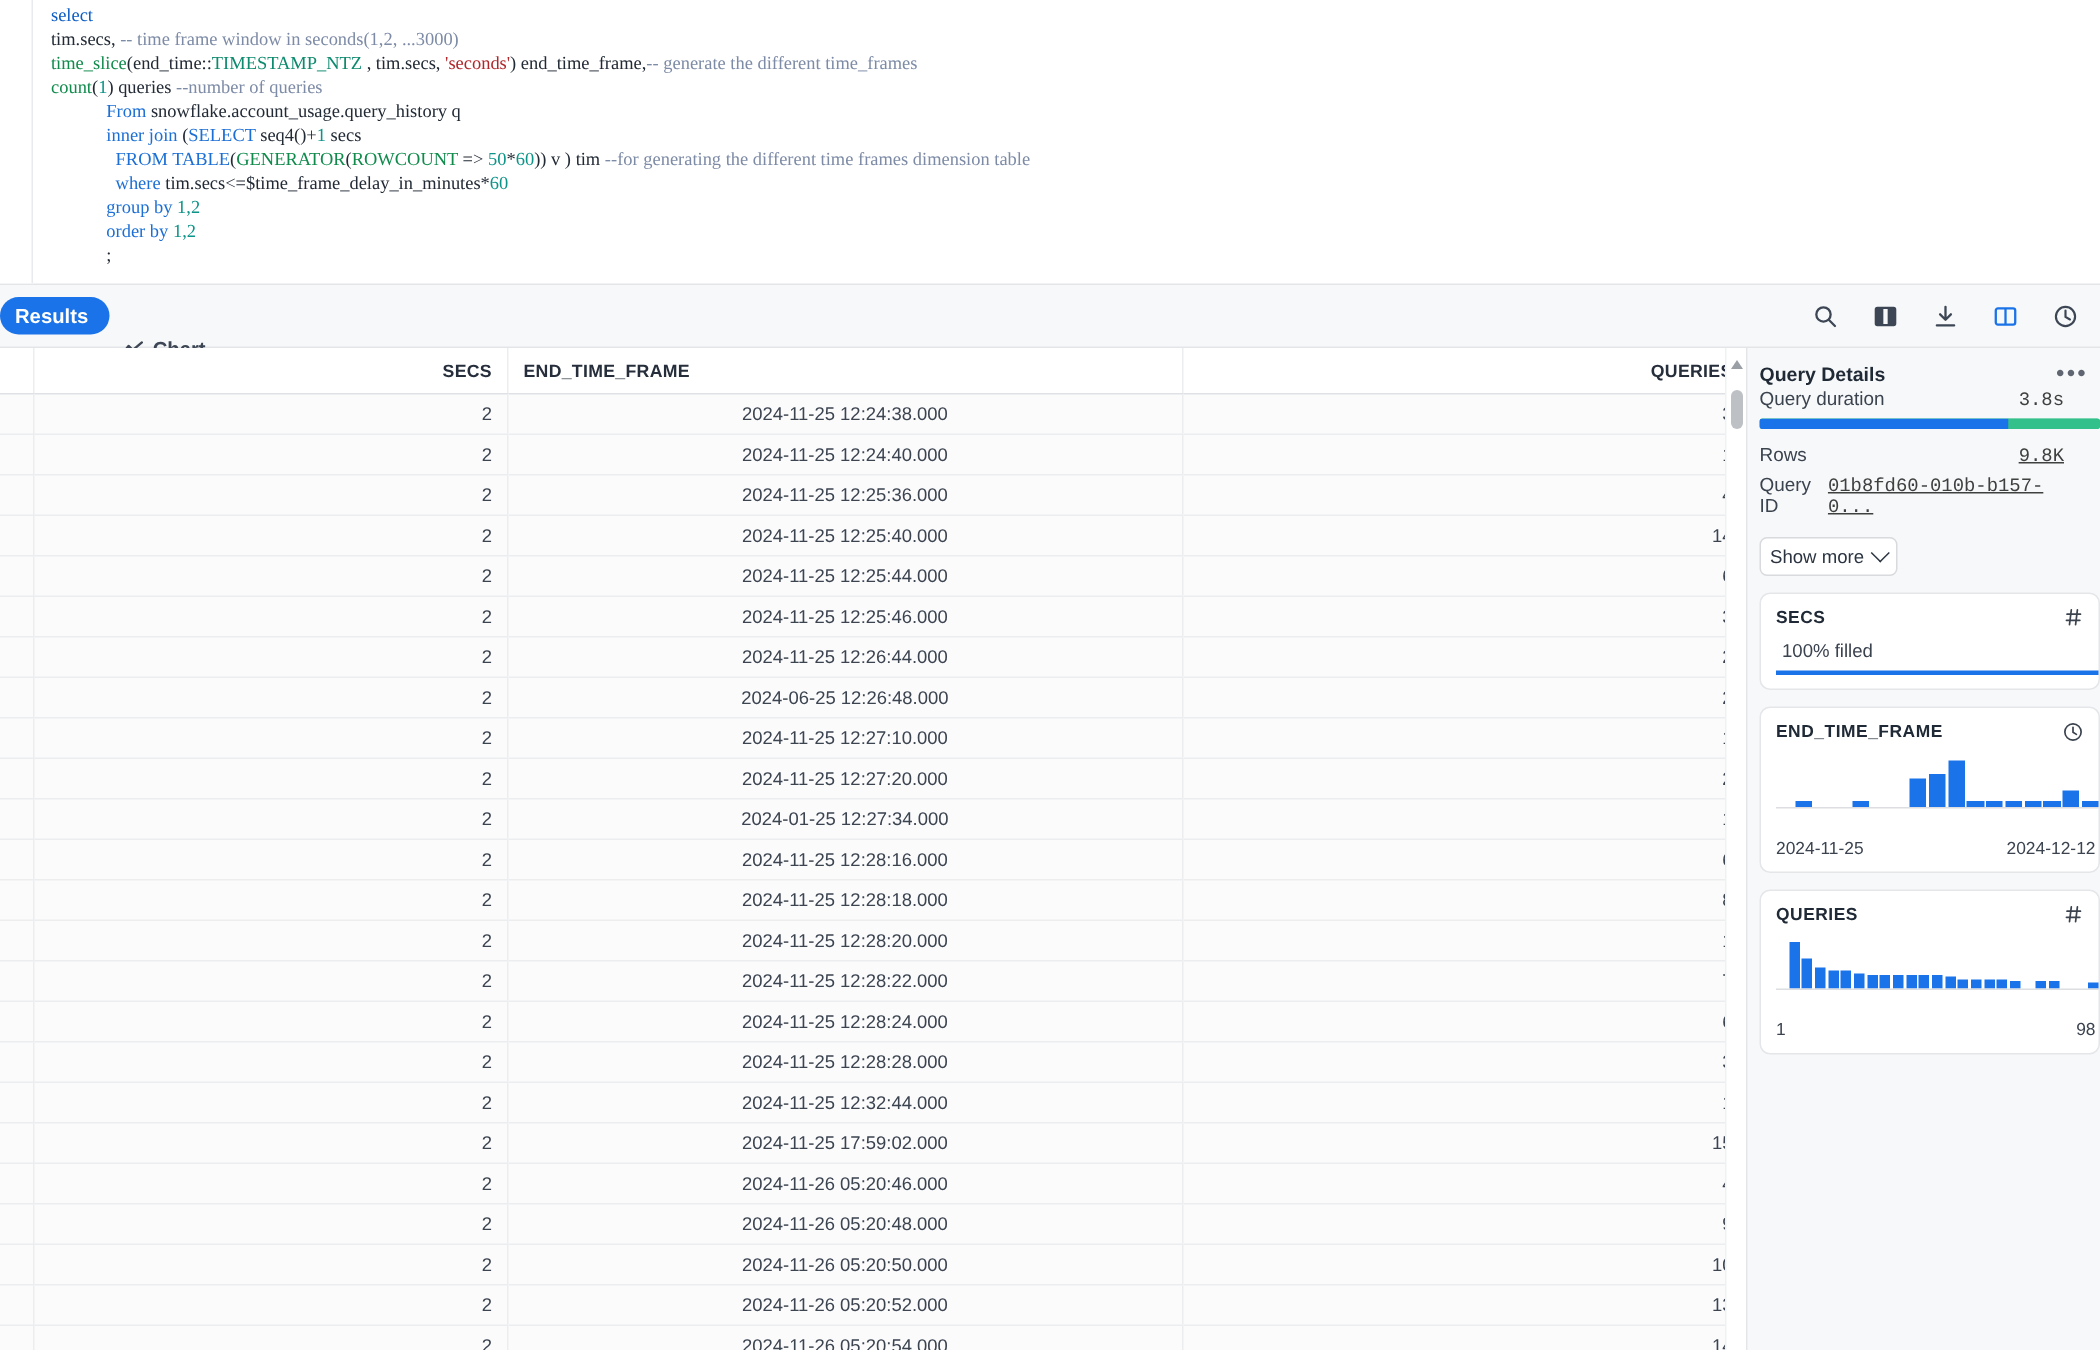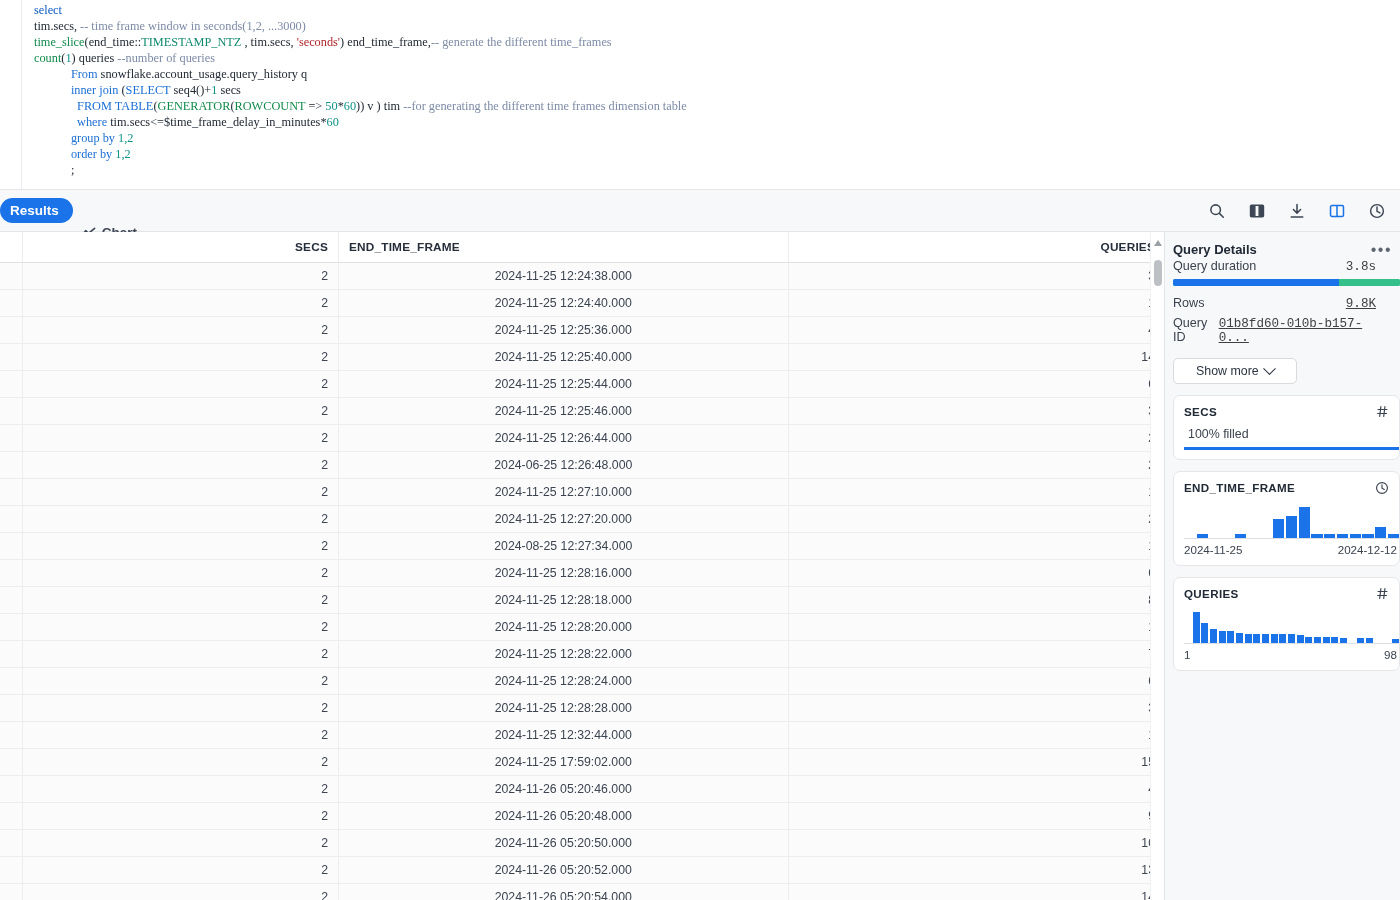--- a/index.html
+++ b/index.html
@@ -171,21 +171,21 @@
     margin: 3px 0 10px 8px;
     height: 7px; border-radius: 2px;
     background: #34c08a;
     display: flex; overflow: hidden;
   }
   .durbar .seg1 { width: 73%; background: #1a73e8; }
   .durbar .seg2 { flex: 1; background: #34c08a; }
   .showmore {
     margin: 8px 0 0 8px;
     display: inline-flex; align-items: center; gap: 6px;
-    height: 26px; padding: 0 22px;
+    height: 26px; padding: 0 6px;
     background: #ffffff;
     border: 1px solid #d8dadd;
     border-radius: 5px;
     font-size: 12.4px; color: #2b3440;
     cursor: pointer;
   }
   .chev { width: 9px; height: 9px; border-right: 1.6px solid #2b3440; border-bottom: 1.6px solid #2b3440; transform: rotate(45deg) translate(-2px,-2px); }
 
   .card {
     margin: 11px 0 0 8px;
@@ -197,21 +197,21 @@
   .card-head { display: flex; align-items: center; }
   .card-title { font-size: 11.6px; font-weight: 700; color: #202a36; letter-spacing: .35px; }
   .card-ic { margin-left: auto; margin-right: 10px; color: #3b434f; display: flex; align-items: center; }
   .filled-row { margin-top: 9px; font-size: 12.4px; color: #3b434f; padding-left: 4px; }
   .filled-bar { margin-top: 6px; height: 2.5px; background: #1a73e8; }
 
   .hist { margin-top: 10px; height: 34px; position: relative; }
   .hist .axis { position: absolute; left: 0; right: 0; bottom: 0; height: 1px; background: #dcdee1; }
   .hist .bars { position: absolute; left: 0; right: 0; bottom: 1px; height: 33px; display: flex; align-items: flex-end; gap: 1.5px; }
   .hist .bar { flex: 1; background: #1a73e8; min-height: 1px; }
-  .hist-labels { display: flex; margin-top: 4px; font-size: 11.6px; color: #3b434f; }
+  .hist-labels { display: flex; margin-top: 20px; font-size: 11.6px; color: #3b434f; }
   .hist-labels .r { margin-left: auto; margin-right: 2px; }
 </style>
 </head>
 <body>
 
 <div id="app">
 
   <div class="editor">
     <div class="editor-gutter"></div>
     <div class="code" id="code-area"><div class="ln"><span class="kw">select</span></div><div class="ln"><span class="pln">tim.secs, </span><span class="cmt">-- time frame window in seconds(1,2, ...3000)</span></div><div class="ln"><span class="fn">time_slice</span><span class="pln">(end_time::</span><span class="typ">TIMESTAMP_NTZ</span><span class="pln"> , tim.secs, </span><span class="str">'seconds'</span><span class="pln">) end_time_frame,</span><span class="cmt">-- generate the different time_frames</span></div><div class="ln"><span class="fn">count</span><span class="pln">(</span><span class="num">1</span><span class="pln">) queries </span><span class="cmt">--number of queries</span></div><div class="ln"><span class="pln">            </span><span class="kw2">From</span><span class="pln"> snowflake.account_usage.query_history q</span></div><div class="ln"><span class="pln">            </span><span class="kw2">inner join</span><span class="pln"> (</span><span class="kw2">SELECT</span><span class="pln"> seq4()+</span><span class="num">1</span><span class="pln"> secs</span></div><div class="ln"><span class="pln">              </span><span class="kw2">FROM TABLE</span><span class="pln">(</span><span class="fn">GENERATOR</span><span class="pln">(</span><span class="fn">ROWCOUNT</span><span class="pln"> =&gt; </span><span class="num">50</span><span class="pln">*</span><span class="num">60</span><span class="pln">)) v ) </span><span class="pln">tim</span><span class="cmt"> --for generating the different time frames dimension table</span></div><div class="ln"><span class="pln">              </span><span class="kw2">where</span><span class="pln"> tim.secs&lt;=$time_frame_delay_in_minutes*</span><span class="num">60</span></div><div class="ln"><span class="pln">            </span><span class="kw2">group by</span><span class="pln"> </span><span class="num">1,2</span></div><div class="ln"><span class="pln">            </span><span class="kw2">order by</span><span class="pln"> </span><span class="num">1,2</span></div><div class="ln"><span class="pln">            ;</span></div></div>
@@ -335,21 +335,21 @@
             </tr>
             <tr>
               <td class="col-idx"></td>
               <td class="col-secs">2</td>
               <td class="col-etf">2024-11-25 12:27:20.000</td>
               <td class="col-q">2</td>
             </tr>
             <tr>
               <td class="col-idx"></td>
               <td class="col-secs">2</td>
-              <td class="col-etf">2024-08-25 12:27:34.000</td>
+              <td class="col-etf">2024-01-25 12:27:34.000</td>
               <td class="col-q">1</td>
             </tr>
             <tr>
               <td class="col-idx"></td>
               <td class="col-secs">2</td>
               <td class="col-etf">2024-11-25 12:28:16.000</td>
               <td class="col-q">6</td>
             </tr>
             <tr>
               <td class="col-idx"></td>

